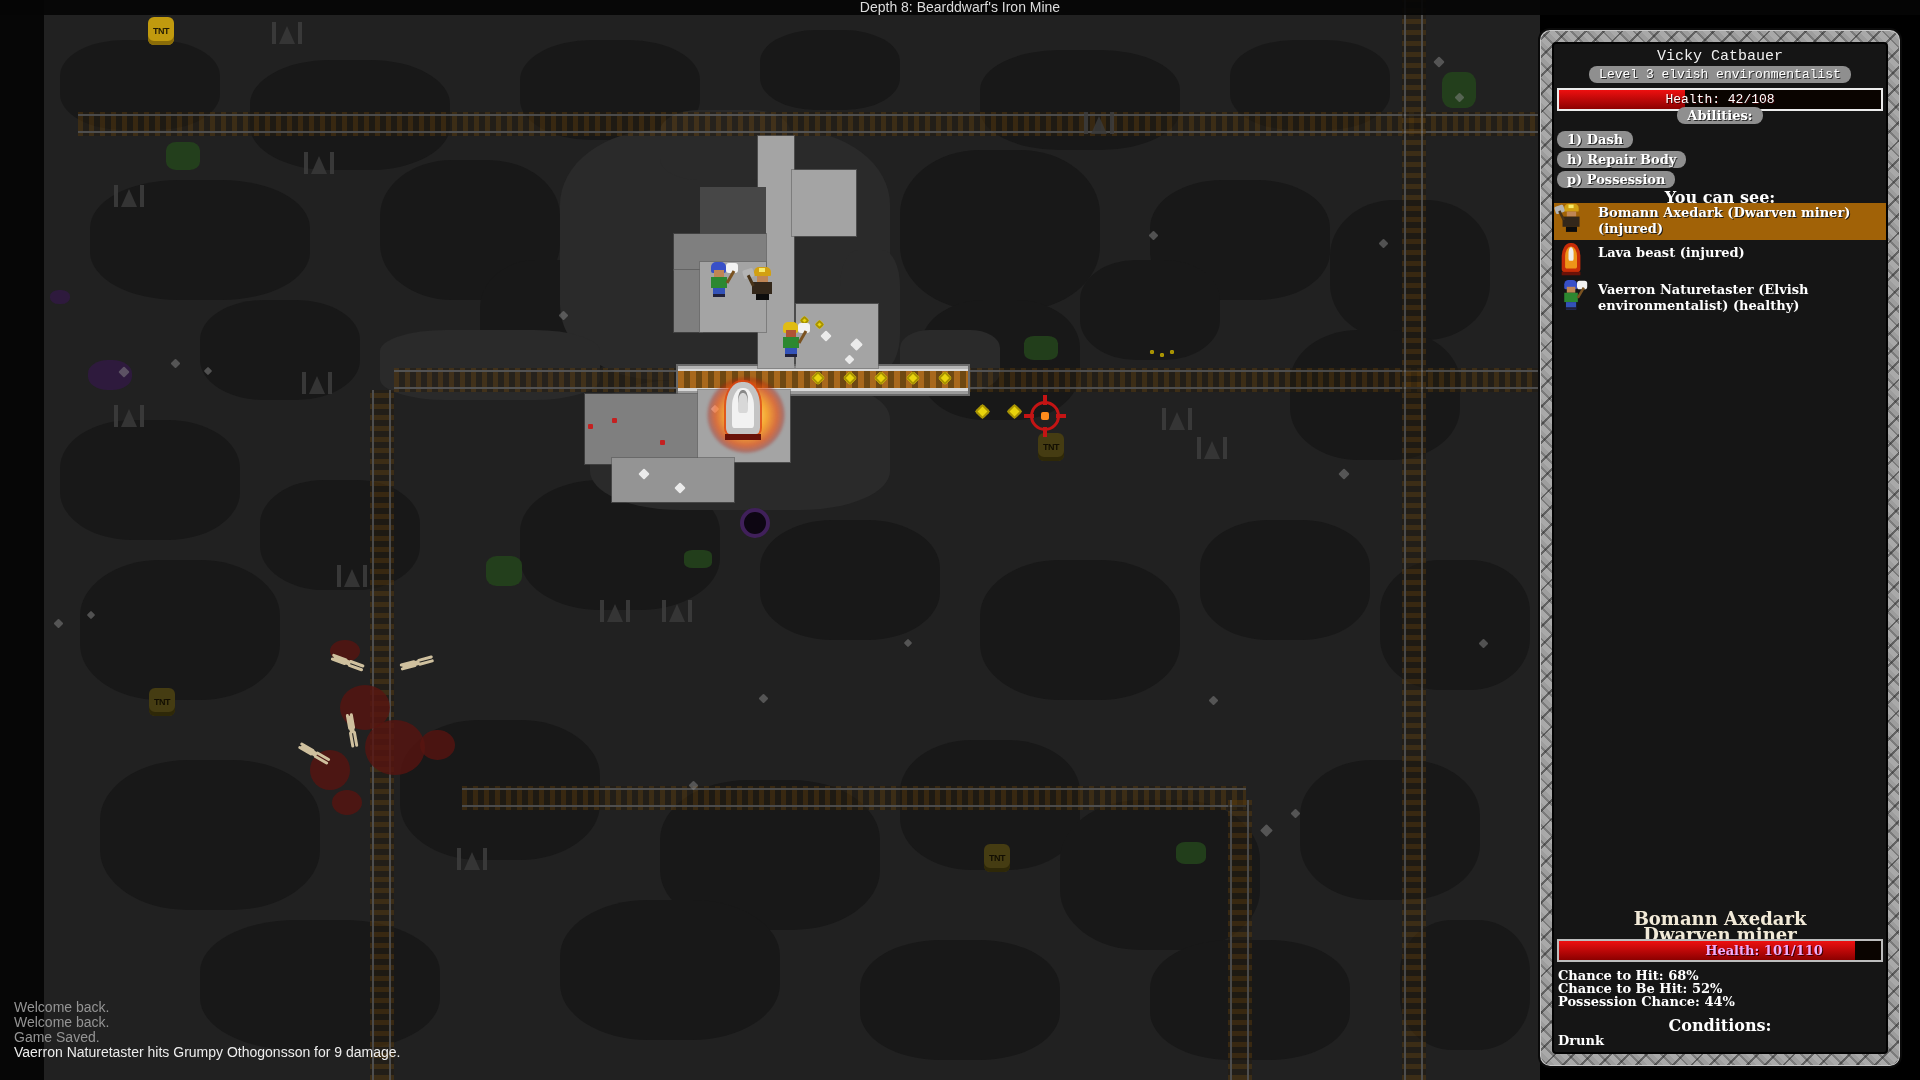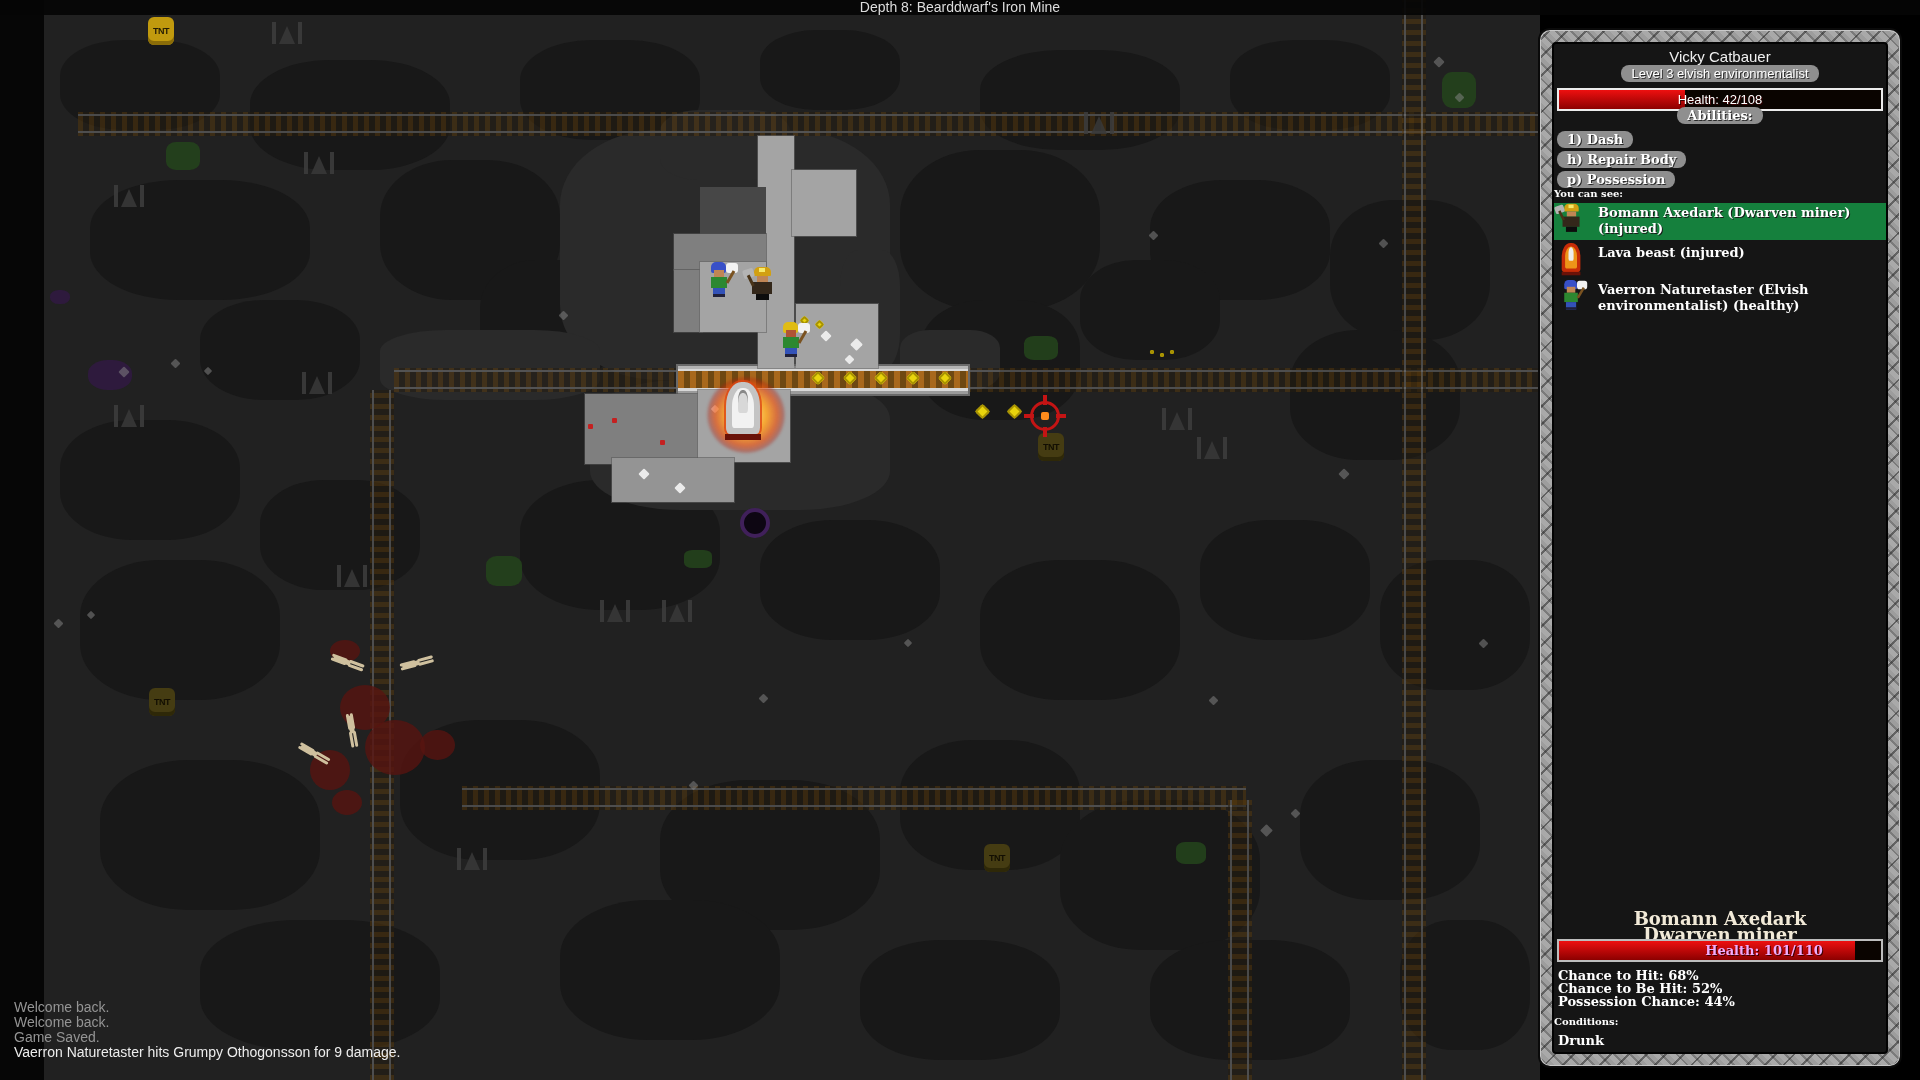--- a/index.html
+++ b/index.html
@@ -87,36 +87,36 @@
   #log{position:absolute;left:14px;top:1000px;z-index:70;font:14px/15px "Liberation Sans",sans-serif;}
   #log .muted{color:#949494;}
   #log .bright{color:#ededed;}
   
   .panel{position:absolute;left:1540px;top:30px;width:360px;height:1036px;border-radius:10px;background:#9d9d9d;z-index:80;
      background-image:repeating-linear-gradient(135deg,rgba(30,30,30,0) 0 6px,rgba(30,30,30,.5) 6px 8px,rgba(30,30,30,0) 8px 13px),
                       repeating-linear-gradient(45deg,rgba(255,255,255,.12) 0 5px,rgba(20,20,20,.25) 5px 7px,rgba(255,255,255,0) 7px 11px);
      box-shadow:0 0 0 2px #0a0a0a,inset 0 0 0 1px #c8c8c8;}
   .panel .inner{position:absolute;inset:12px;background:#151515;border:2px solid #020202;border-radius:4px;}
   .inner>div{position:absolute;}
-  .sans{font-family:Liberation Sans, sans-serif;}
+  .sans{font-family:Liberation Mono, monospace;}
   .bl{font-family:"DejaVu Serif",serif;font-weight:bold;}
   .pname{top:4px;left:0;width:100%;text-align:center;color:#f0f0f0;font-size:15px;}
   .rowc{left:0;width:100%;text-align:center;}
   .chip{display:inline-block;background:#8f8f8f;border-radius:8px;padding:1px 10px;color:#fff;font-size:13px;
         text-shadow:1px 1px 0 #2a2a2a;}
   .hbar{left:3px;width:322px;height:19px;border:2px solid #ececec;background:#0a0400;}
   .hbar .fill{position:absolute;left:0;top:0;bottom:0;background:linear-gradient(#ee1010,#8c0000);}
   .hbar .htext{position:absolute;left:0;top:0;width:100%;text-align:center;color:#fff;font-size:13px;line-height:19px;
         text-shadow:1px 1px 0 #3a0000;}
   .hbar2{border-color:#bdbdbd;}
   .hbar2 .htext{color:#f0abfc;margin-left:44px;}
-  .seehdr{left:0;width:100%;text-align:left;color:#fff;font-size:10px;text-shadow:1px 1px 0 #1a1a1a;}
+  .seehdr{left:0;width:100%;text-align:center;color:#fff;font-size:16px;text-shadow:1px 1px 0 #1a1a1a;}
   .abil-row{left:3px;}
   .seen-entry{left:0;width:100%;}
-  .seen-entry.sel{background:#15803d;}
+  .seen-entry.sel{background:#a16207;}
   .seen-entry .spr{left:6px;top:0;transform:scale(.85);transform-origin:top left;}
   .seen-entry .lines{position:absolute;left:44px;top:2px;color:#fff;font-size:13px;line-height:16px;
         text-shadow:1px 1px 0 #1a1a1a;white-space:nowrap;}
   .tname,.tclass{left:0;width:100%;text-align:center;color:#f2ead8;font-size:18px;text-shadow:1px 1px 0 #1a1a1a;}
   .statln{left:4px;color:#fff;font-size:13px;text-shadow:1px 1px 0 #1a1a1a;white-space:nowrap;}
 </style>
 </head>
 <body>
 
 <div class="stage">

